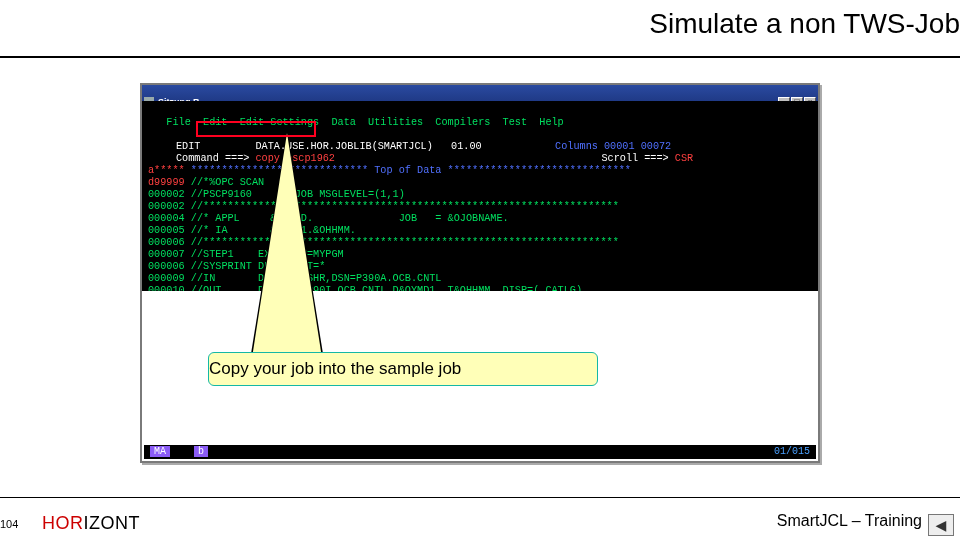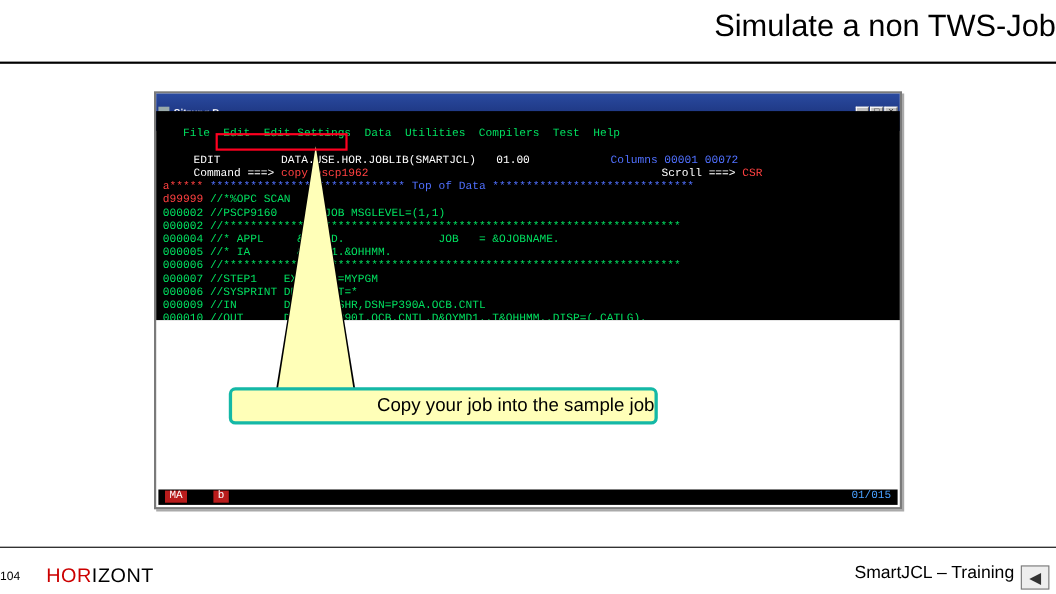--- a/index.html
+++ b/index.html
@@ -116,44 +116,44 @@
     border-bottom: 229px solid #000;
     pointer-events: none;
   }
   .callout-box {
     position: absolute;
     left: 208px;
     top: 352px;
     width: 390px;
     height: 34px;
     background: #ffffb8;
-    border: 3px solid #14b8a6;
+    border: 1px solid #14b8a6;
     border-radius: 6px;
     display: flex;
     align-items: center;
-    justify-content: flex-end;
+    justify-content: flex-start;
     font-size: 17px;
     color: #000;
   }
   .status-bar {
     position: absolute;
     bottom: 2px;
     left: 2px; right: 2px;
     height: 14px;
     background: #000;
     color: #4aa0ff;
     font-family: "Courier New", monospace;
     font-size: 10px;
     line-height: 14px;
     display: flex;
     justify-content: space-between;
     padding: 0 6px;
   }
   .status-left span.badge {
-    background: #b91c1c;
+    background: #8b5cf6;
     color: #fff;
     padding: 0 4px;
   }
   .footer-rule {
     position: absolute;
     left: 0; right: 0;
     bottom: 34px;
     border: 0;
     border-top: 1.5px solid #000;
   }

